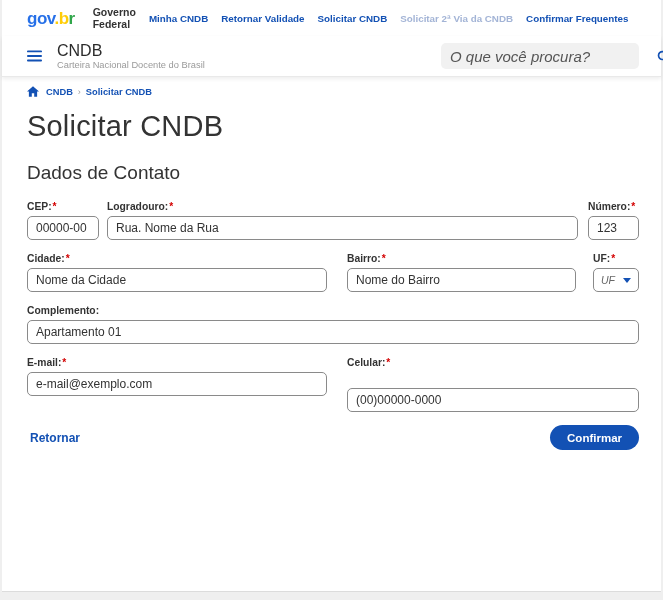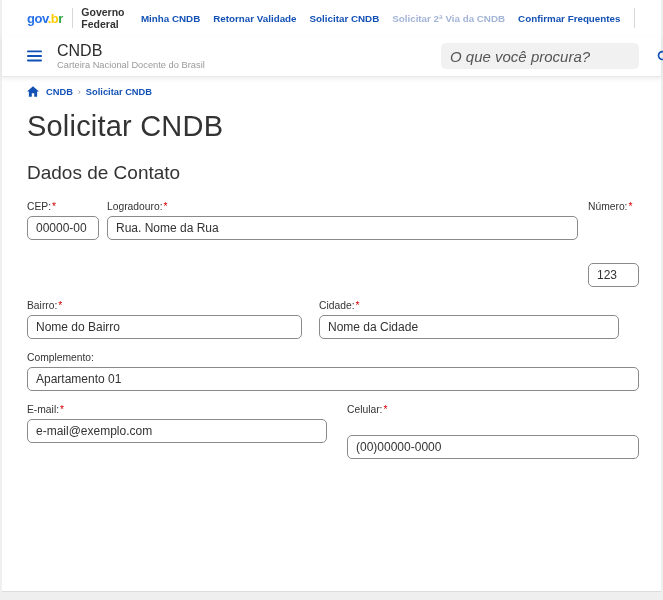--- a/index.html
+++ b/index.html
@@ -16,21 +16,21 @@
     height:592px;
     border-bottom:1px solid #dcdcdc;
     display:flex; flex-direction:column;
   }
 
   
   .topbar {
     height:36px; display:flex; align-items:center;
     padding:0 22px 0 25px; background:#fff;
   }
-  .logo { font-size:13px; font-weight:800; letter-spacing:-0.5px; cursor:pointer; line-height:1; }
+  .logo { font-size:17px; font-weight:800; letter-spacing:-0.5px; cursor:pointer; line-height:1; }
   .logo .p0 { color:#2670E8; }
   .logo .p1 { color:#FFCD07; }
   .logo .p2 { color:#30A64A; }
   .vdiv { width:1px; height:20px; background:#d8d8d8; margin:0 9px; }
   .org-label { font-size:10.5px; font-weight:700; color:#333; }
   .topnav { margin-left:auto; display:flex; align-items:center; }
   .topnav a {
     font-size:9.8px; font-weight:700; color:#1351B4;
     text-decoration:none; margin-left:13px; white-space:nowrap; cursor:pointer;
   }
@@ -66,30 +66,30 @@
   .breadcrumb { display:flex; align-items:center; font-size:9.3px; }
   .crumb-home { width:12px; height:11px; display:inline-flex; cursor:pointer; margin-right:7px; }
   .breadcrumb a { color:#1351B4; text-decoration:none; font-weight:600; cursor:pointer; }
   .crumb-sep { color:#9a9a9a; margin:0 5px; font-size:9px; }
   .page-title { font-size:29px; font-weight:300; color:#333; margin-top:13px; letter-spacing:0.2px; }
   .section-title { font-size:19px; font-weight:400; color:#333; margin-top:19px; }
 
   form { margin-top:17px; }
   .row { display:flex; margin-bottom:13px; }
   .field { display:flex; flex-direction:column; }
-  .field label { font-size:10.3px; font-weight:400; color:#333; margin-bottom:4px; white-space:nowrap; }
+  .field label { font-size:10.3px; font-weight:700; color:#333; margin-bottom:4px; white-space:nowrap; }
   .req { color:#d30000; margin-left:1px; }
   .field input {
     height:24px; border:1px solid #8a8a8a; border-radius:5px;
     padding:0 8px; font-size:12px; color:#333; width:100%;
     font-family:"Liberation Sans", sans-serif; outline:none; background:#fff;
   }
   .w-cep { width:72px; margin-right:8px; }
   .w-logradouro { flex:1; margin-right:10px; }
-  .w-numero { width:51px;gap:47px; }
+  .w-numero { width:51px; }
   .w-cidade { width:300px; margin-right:20px; }
   .w-bairro { flex:1; margin-right:17px; }
   .w-uf { width:46px; }
   .w-full { flex:1; }
   .w-email { width:300px; margin-right:20px; }
   .w-celular { flex:1;gap:16px; }
 
   .select {
     height:24px; border:1px solid #8a8a8a; border-radius:5px;
     display:flex; align-items:center; padding:0 7px; cursor:pointer; background:#fff;
@@ -186,27 +186,34 @@
           <label><span>Logradouro:</span><span class="req">*</span></label>
           <input type="text" value="Rua. Nome da Rua" style="">
         </div>
         <div class="field w-numero">
           <label><span>Número:</span><span class="req">*</span></label>
           <input type="text" value="123" style="">
         </div>
       </div>
 
       <div class="row">
+        <div class="field w-cidade">
+          <label><span>Cidade:</span><span class="req">*</span></label>
+          <input type="text" value="Nome da Cidade" style="">
+        </div>
         <div class="field w-bairro">
           <label><span>Bairro:</span><span class="req">*</span></label>
           <input type="text" value="Nome do Bairro" style="">
         </div>
-        <div class="field w-cidade">
-          <label><span>Cidade:</span><span class="req">*</span></label>
-          <input type="text" value="Nome da Cidade" style="">
+        <div class="field w-uf">
+          <label><span>UF:</span><span class="req">*</span></label>
+          <div class="select">
+            <span class="sel-value">UF</span>
+            <span class="caret"></span>
+          </div>
         </div>
       </div>
 
       <div class="row">
         <div class="field w-full">
           <label><span>Complemento:</span><span class="req"></span></label>
           <input type="text" value="Apartamento 01" style="">
         </div>
       </div>
 
@@ -214,16 +221,20 @@
         <div class="field w-email">
           <label><span>E-mail:</span><span class="req">*</span></label>
           <input type="text" value="e-mail@exemplo.com" style="">
         </div>
         <div class="field w-celular">
           <label><span>Celular:</span><span class="req">*</span></label>
           <input type="text" value="(00)00000-0000" style="">
         </div>
       </div>
 
+      <div class="actions">
+        <a class="back-link">Retornar</a>
+        <button class="submit-btn">Confirmar</button>
+      </div>
 
     </form>
   </main>
 </div>
 
 </body></html>

